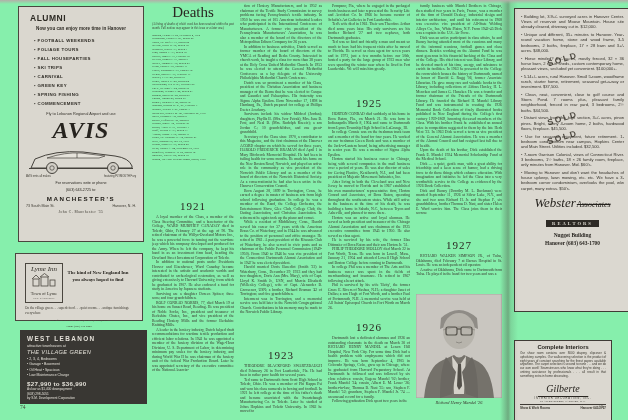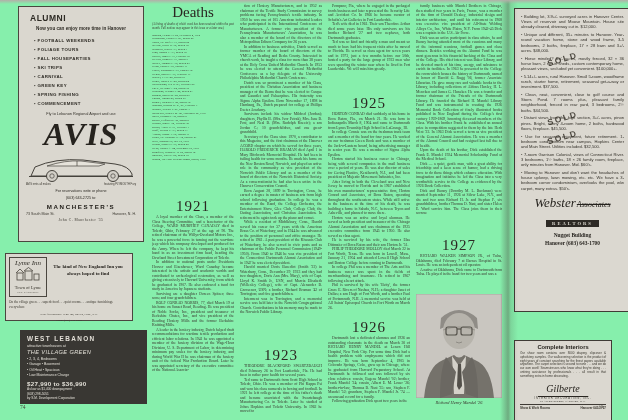--- a/index.html
+++ b/index.html
@@ -12,29 +12,29 @@
   .pagenum{position:absolute;font-size:5.5px;color:#44413a;}
   
   .adbox{position:absolute;border:1px solid #4a463f;background:#dad7cf;box-sizing:border-box;
          font-family:"Liberation Sans",sans-serif;}
   #alumni-avis{left:18px;top:6px;width:126px;height:236px;padding:4px 5px;text-align:center;}
   .alumni-title{font-weight:bold;font-size:8.5px;text-align:left;letter-spacing:.5px;margin:2px 0 3px 6px;color:#2e2b25;}
   .alumni-tag{font-weight:bold;font-size:4.6px;line-height:1.35;margin-bottom:4px;color:#2e2b25;}
   .alumni-items{text-align:left;margin-left:10px;}
   .alumni-item{font-weight:bold;font-size:4.4px;letter-spacing:.4px;line-height:2.05;color:#2e2b25;}
   .alumni-foot{font-size:3.9px;margin-top:3px;color:#35322b;}
-  .avis-logo{font-family:"Liberation Serif",serif;font-style:italic;font-weight:bold;font-size:32px;
+  .avis-logo{font-family:"Liberation Serif",serif;font-style:italic;font-weight:bold;font-size:24px;
              letter-spacing:1px;color:#26231e;line-height:1;margin-top:2px;}
   .avis-car{margin:1px auto 0;display:block;}
   .avis-note{display:flex;justify-content:space-between;font-size:2.7px;color:#3a372f;margin:0 2px;}
   .avis-res{font-size:3.7px;margin-top:3px;color:#2e2b25;}
   .manch{font-weight:bold;font-size:6.2px;letter-spacing:1.6px;margin-top:3px;color:#23201b;}
   .manch-addr{display:flex;justify-content:space-between;font-size:3.6px;margin:2px 2px 0;}
   .manch-owner{font-size:3.6px;letter-spacing:.5px;margin-top:2px;font-family:"Liberation Serif",serif;}
-  #lyme{left:5px;top:253px;width:128px;height:68px;padding:3px;}
+  #lyme{left:15px;top:253px;width:128px;height:68px;padding:9px;}
   .lyme-row{display:flex;}
   .lyme-logo{width:38px;height:40px;border:1px solid #4a463f;box-sizing:border-box;text-align:center;
              font-family:"Liberation Serif",serif;padding-top:2px;flex:none;}
   .lyme-logo .l1{font-style:italic;font-size:7px;line-height:1;display:block;color:#2e2b25;}
   .lyme-logo .l2{font-size:4.5px;display:block;line-height:1.2;}
   .lyme-logo .l3{font-size:2.2px;letter-spacing:.3px;display:block;margin-top:1px;}
   .lyme-head{flex:1;font-weight:bold;font-size:4.8px;line-height:1.5;text-align:center;padding:6px 2px 0;
              font-family:"Liberation Serif",serif;color:#26231e;}
   .lyme-body{font-size:3.4px;line-height:1.5;margin-top:3px;text-align:left;font-family:"Liberation Serif",serif;}
   .lyme-foot{font-size:2.8px;text-align:center;margin-top:3px;font-family:"Liberation Serif",serif;}
@@ -46,21 +46,21 @@
   .vg-bullet{font-size:3.5px;line-height:1.5;}
   .vg-price{font-weight:bold;font-size:6.2px;margin-top:2px;letter-spacing:.3px;}
   .vg-small{font-size:3.2px;line-height:1.45;}
   
   .col{position:absolute;top:4px;width:82px;height:412px;}
   #col1{left:152px;} #col2{left:240px;} #col3{left:328px;} #col4{left:416px;width:86px;}
   .blk{overflow:hidden;}
   .deaths-title{font-size:15px;text-align:center;color:#2b2822;margin:0 0 2px;}
   .deaths-intro{font-style:italic;font-size:3px;line-height:1.25;text-align:justify;margin-bottom:3px;}
   .name-line{font-size:2.8px;line-height:3.55px;white-space:nowrap;overflow:hidden;}
-  .year{font-size:15px;text-align:center;letter-spacing:1px;color:#2b2822;line-height:1;}
+  .year{font-size:11px;text-align:center;letter-spacing:1px;color:#2b2822;line-height:1;}
   .yearwrap{height:18px;display:flex;align-items:center;justify-content:center;}
   .obit p{margin:0;text-indent:4px;font-size:3.8px;line-height:4.5px;text-align:justify;}
   .photo{width:86px;height:104px;display:block;}
   .caption{font-style:italic;font-size:4.4px;text-align:center;margin-top:1.5px;}
   
   #realty{position:absolute;left:514px;top:8px;width:114px;height:304px;border:1.5px solid #3f3b35;
           border-right:none;box-sizing:border-box;padding:5px 4px 0 6px;background:#dbd8d0;}
   .listing{position:relative;font-family:"Liberation Sans",sans-serif;font-size:4.1px;line-height:5.2px;
            text-align:justify;margin-bottom:2.6px;color:#34312a;}
   .stamp{display:none;position:absolute;left:26px;top:1px;transform:rotate(-17deg);

